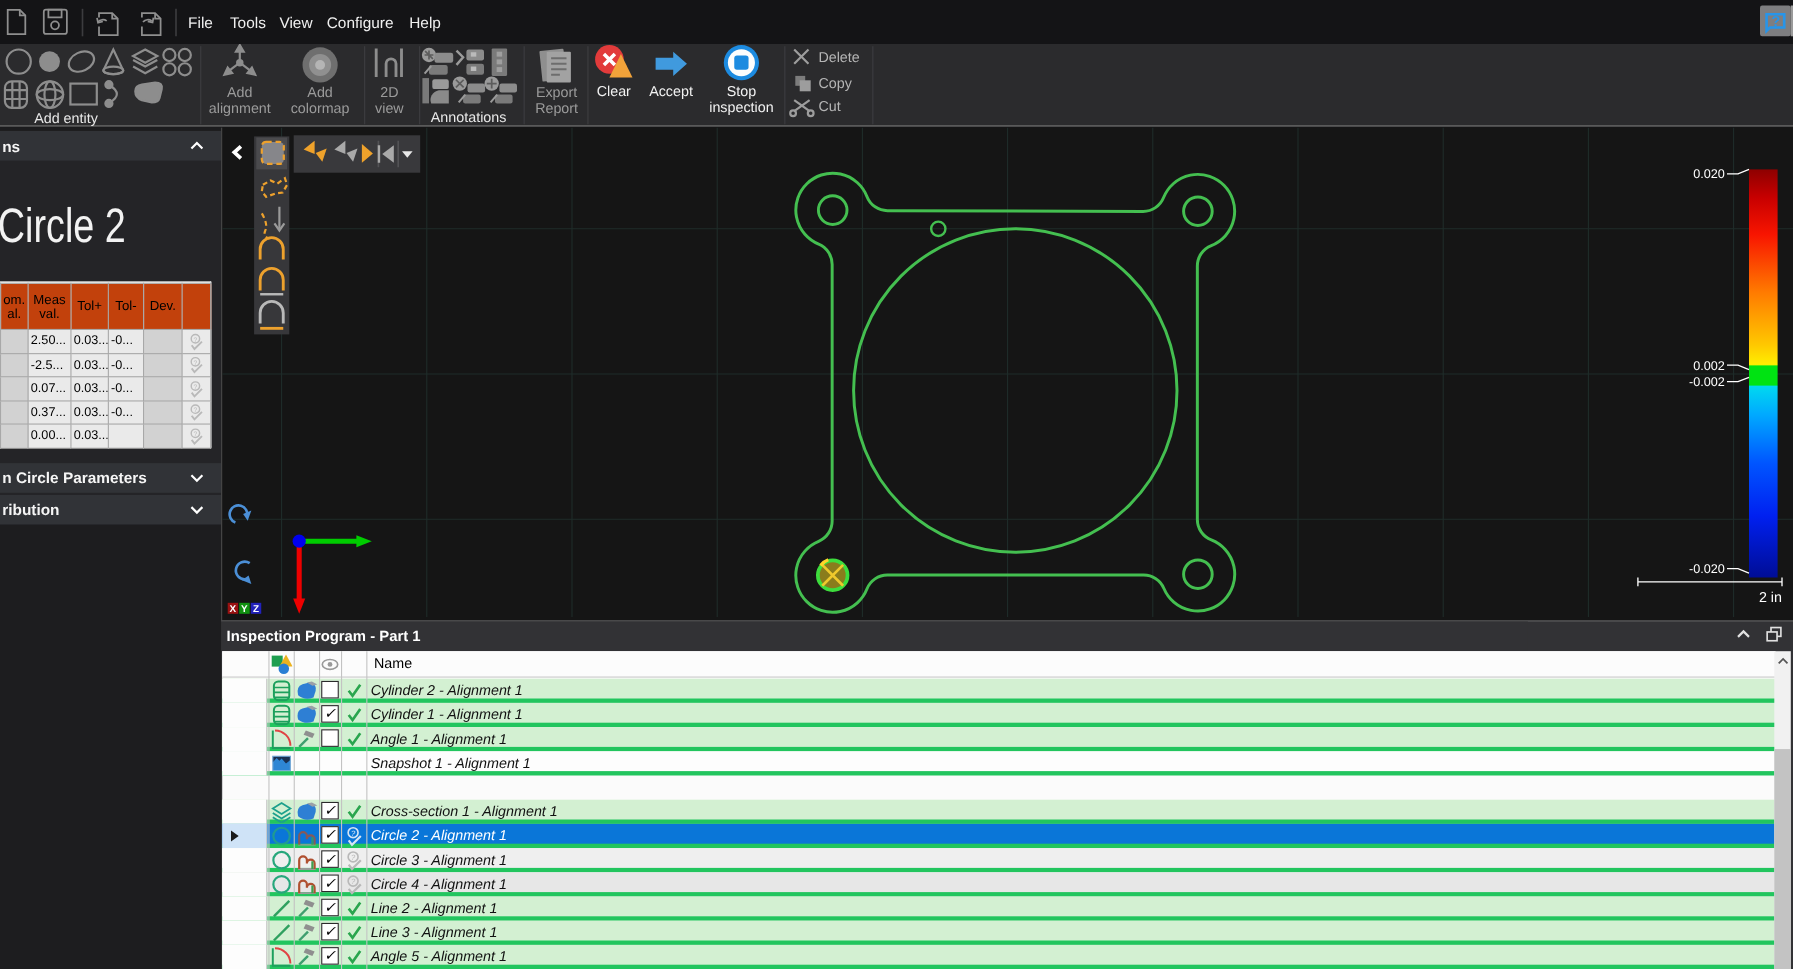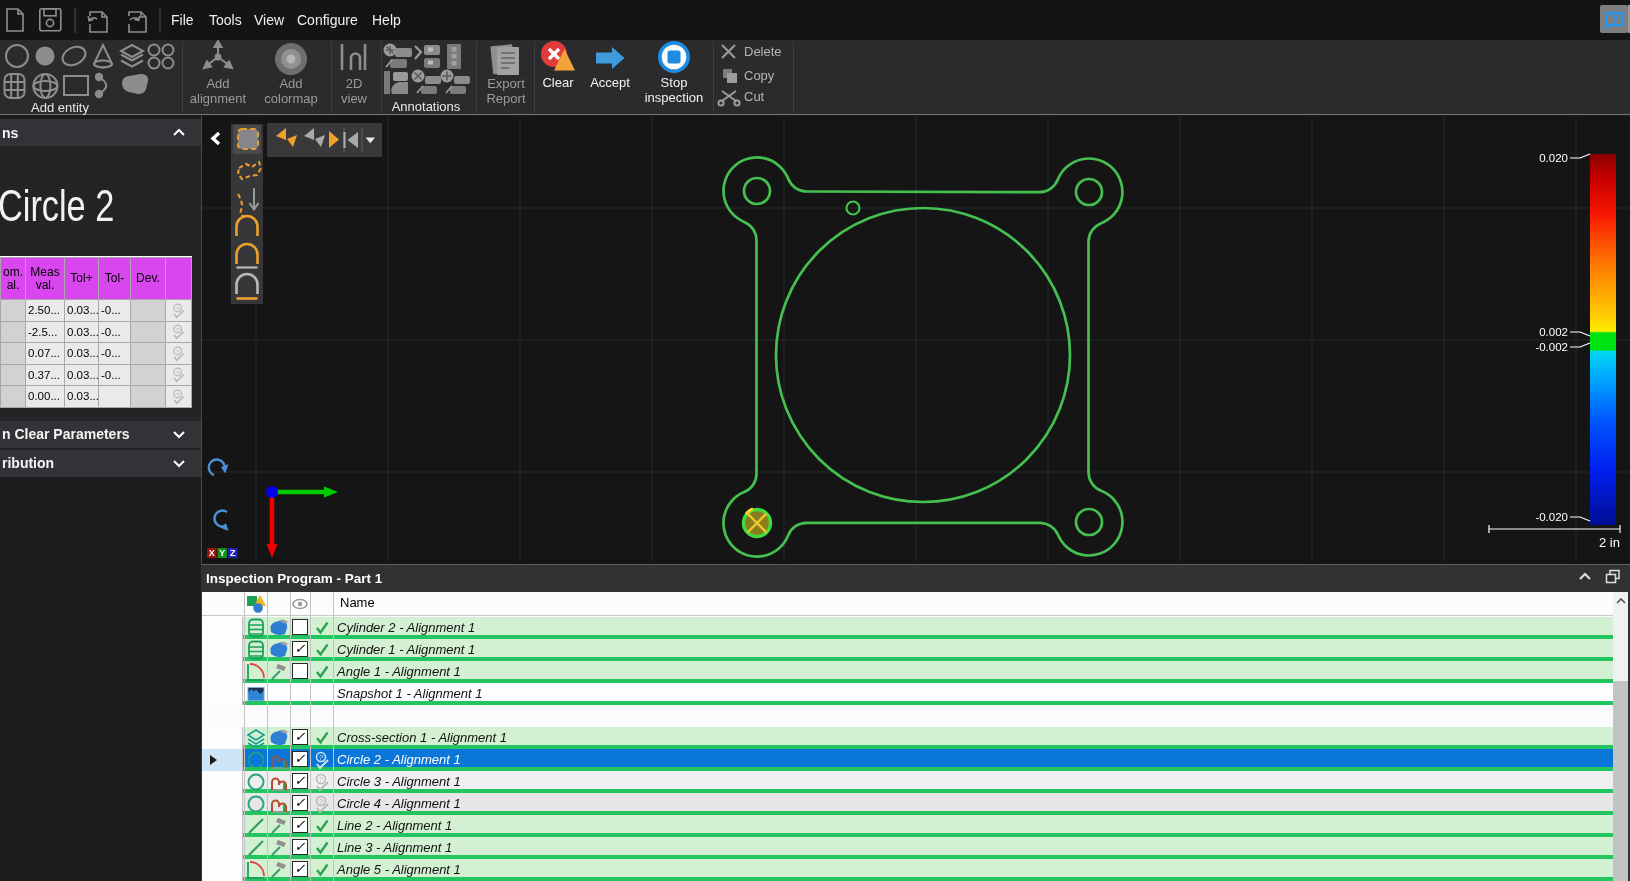--- a/index.html
+++ b/index.html
@@ -27,21 +27,21 @@
 .brow { position:absolute; left:0; width:1412px; height:22px; border-bottom:4px solid #22c55e;font-style:italic; }
 .bname { position:absolute; left:135px; top:0; height:32px; line-height:22px; font-size:13px; color:#111; }
 .bvline { position:absolute; top:0; width:1px; height:290px; background:#c3c3c3; z-index:6; }
 .rowgreen { background:#d3f0d2; }
 .rowwhite { background:#fdfdfd; }
 .rowgray { background:#e7e7e7; }
 .rowsel { background:#0a76d8; }
 .cb { position:absolute; top:2px; width:16px; height:16px; background:#fff; border:1.5px solid #2a2a2a; font-size:13px; line-height:14.5px; text-align:center; color:#000; }
 .ic { position:absolute; top:1px; width:20px; height:20px; }
 .rowhead { position:absolute; left:0; top:0; width:41px; height:22px; background:#fdfdfd; border-right:1px solid #c4c4c4; }
-.lth { border:1px solid #a8a8a8; text-align:center; font-size:12px; padding:0; line-height:13px; background:#d946ef; color:#000; }
+.lth { border:1px solid #a8a8a8; text-align:center; font-size:12px; padding:0; line-height:13px; background:#c2410c; color:#000; }
 .ltr { height:21.5px; }
 .ltc { border:1px solid #a8a8a8; background:#eaeaea; padding:0 0 0 2px; font-size:11.5px; color:#000; white-space:nowrap; overflow:hidden; }
 .ltg { border:1px solid #a8a8a8; background:#d2d2d2; }
 .lts { border:1px solid #a8a8a8; background:#eaeaea; }
 </style>
 </head>
 <body>
 <div id="app">
   <div id="menubar">
     <svg class="abs" style="left:0;top:0;" width="170" height="40" viewBox="0 0 170 40">
@@ -327,21 +327,21 @@
               <td class="lts">
                 <svg width="17" height="17" viewBox="-10 -10 20 20" style="display:block;margin:auto;">
                   <use href="#istamp"></use>
                 </svg>
               </td>
             </tr>
       </tbody>
         </table>
     </div>
     <div class="lsechead" style="top:305px;height:27px;">
-        <span style="position:absolute;left:2px;top:5px;">n Clear Parameters</span>
+        <span style="position:absolute;left:2px;top:5px;">n Circle Parameters</span>
       <svg class="abs" style="left:172px;top:8px;" width="14" height="12" viewBox="0 0 14 12">
           <path d="M2 3 l5 5 5 -5" fill="none" stroke="#fff" stroke-width="2"></path>
         </svg>
     </div>
     <div class="lsechead" style="top:334px;height:27px;">
         <span style="position:absolute;left:2px;top:5px;">ribution</span>
       <svg class="abs" style="left:172px;top:8px;" width="14" height="12" viewBox="0 0 14 12">
           <path d="M2 3 l5 5 5 -5" fill="none" stroke="#fff" stroke-width="2"></path>
         </svg>
     </div>

